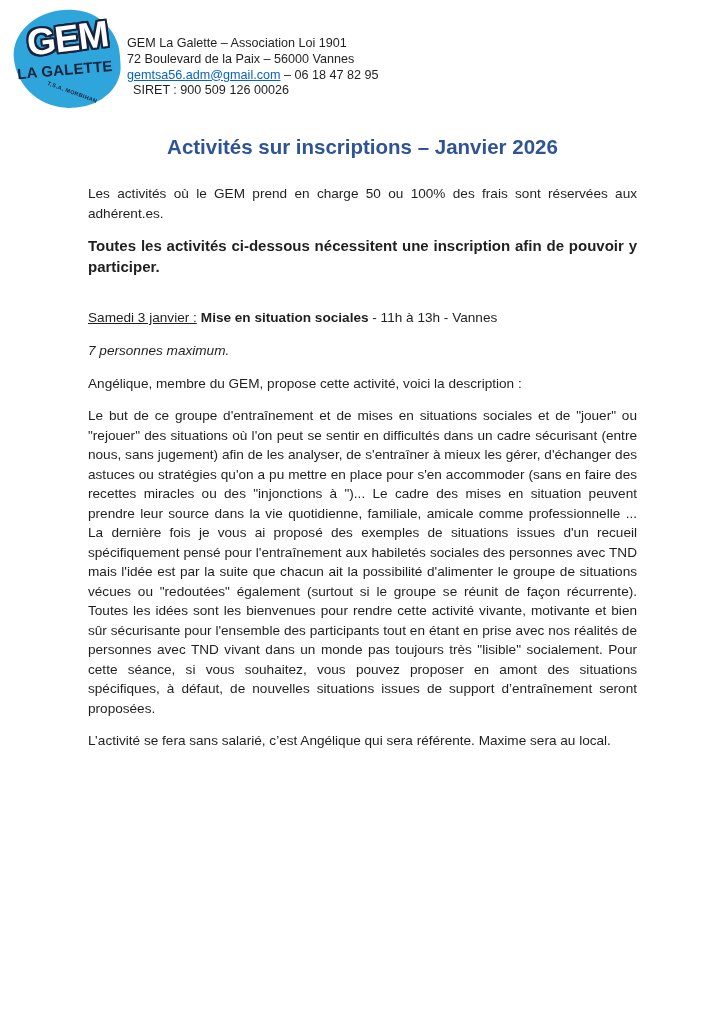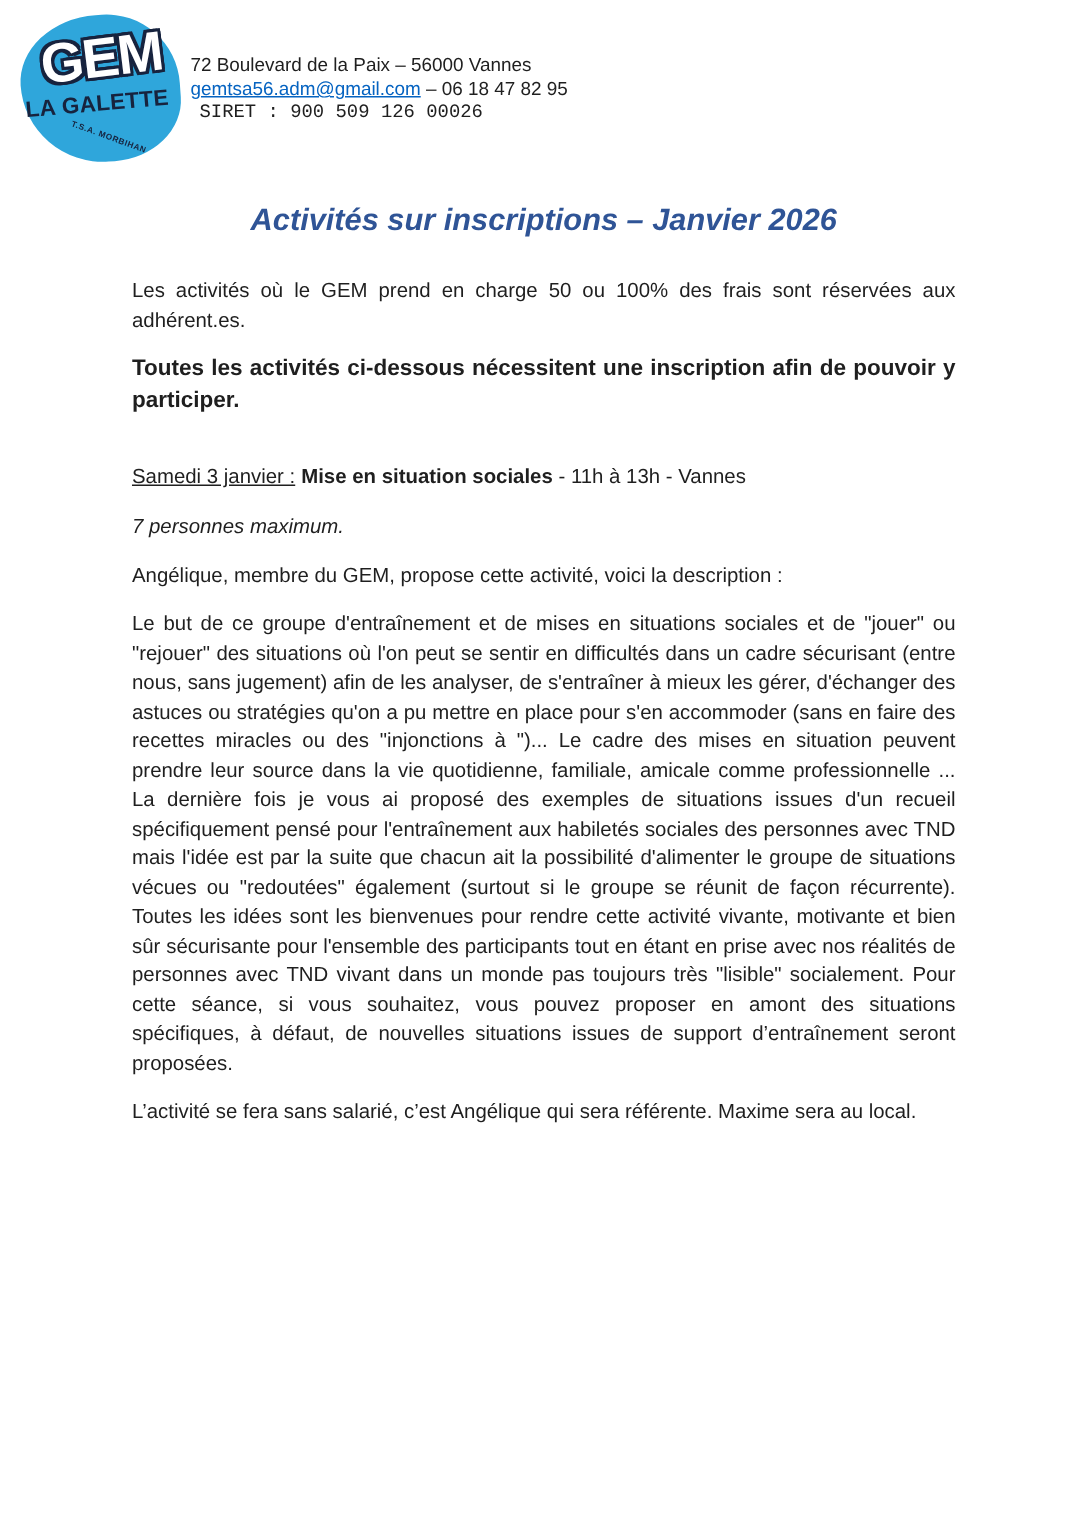--- a/index.html
+++ b/index.html
@@ -77,30 +77,29 @@
     padding-top: 26px;
     font-size: 12.6px;
     line-height: 15.8px;
   }
   .org-contact a.email-link {
     color: var(--link_blue, #0563C1);
     text-decoration: underline;
     cursor: pointer;
     text-align: right;
   }
-  .org-siret { padding-left: 6px; font-family: Liberation Mono, monospace; }
+  .org-siret { padding-left: 6px; }
 
   
   .doc-title {
     margin: 23px 88px 0;
     text-align: center;
     font-size: 20.5px;
     font-weight: bold;
     color: var(--title_blue, #2F5496);
-    font-style: italic;
   }
 
   
   .content {
     margin: 25px 88px 0;
     font-size: 13.6px;
     line-height: 19.5px;
     text-align: justify;
   }
   .content p { margin: 0 0 13px; }
@@ -120,20 +119,21 @@
 <div class="page">
 
   <div class="letterhead">
     <div class="logo">
       <div class="logo-blob"></div>
       <div class="logo-gem">GEM</div>
       <div class="logo-lagalette">LA GALETTE</div>
       <div class="logo-tagline">T.S.A. MORBIHAN</div>
     </div>
     <div class="org-details">
+      <div class="org-name">GEM La Galette – Association Loi 1901</div>
       <div class="org-address">72 Boulevard de la Paix – 56000 Vannes</div>
       <div class="org-contact"><a class="email-link" href="#">gemtsa56.adm@gmail.com</a><span> – 06 18 47 82 95</span></div>
       <div class="org-siret">SIRET : 900 509 126 00026</div>
     </div>
   </div>
 
   <h1 class="doc-title">Activités sur inscriptions – Janvier 2026</h1>
 
   <div class="content">
 

